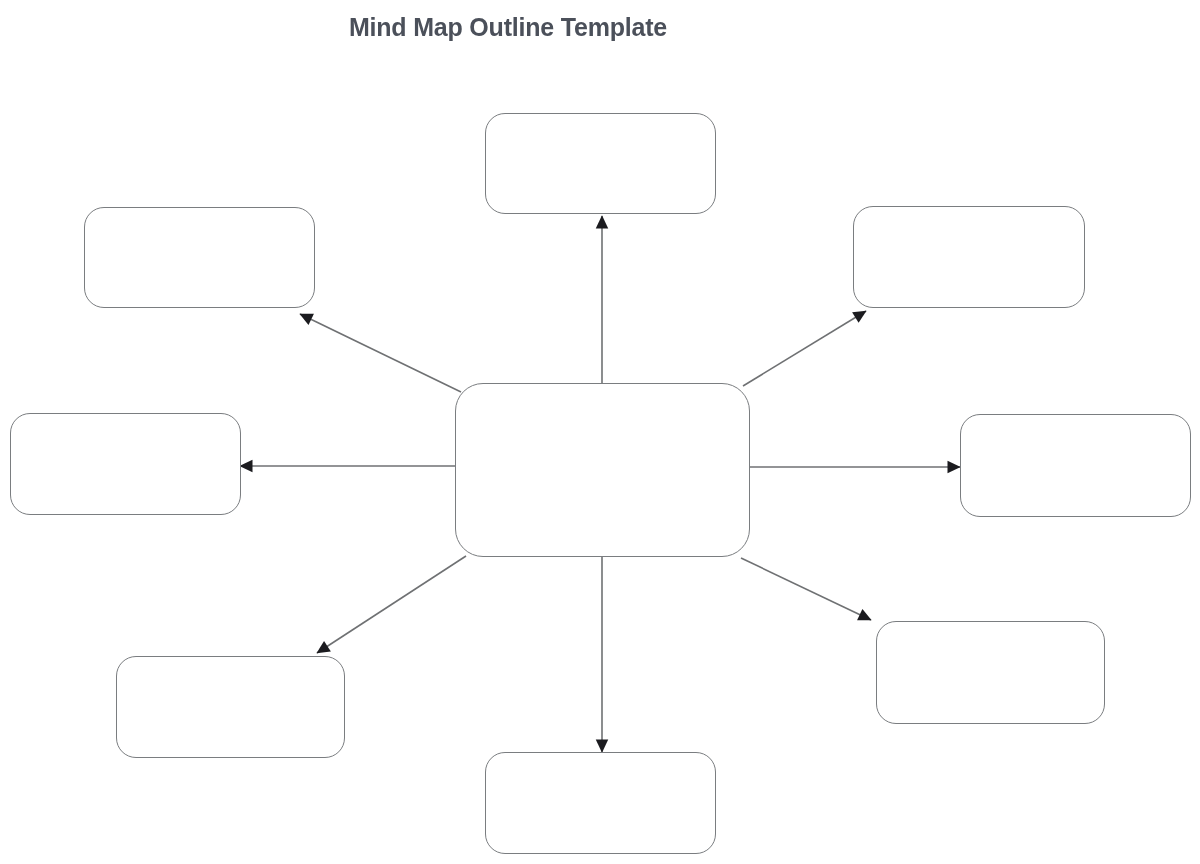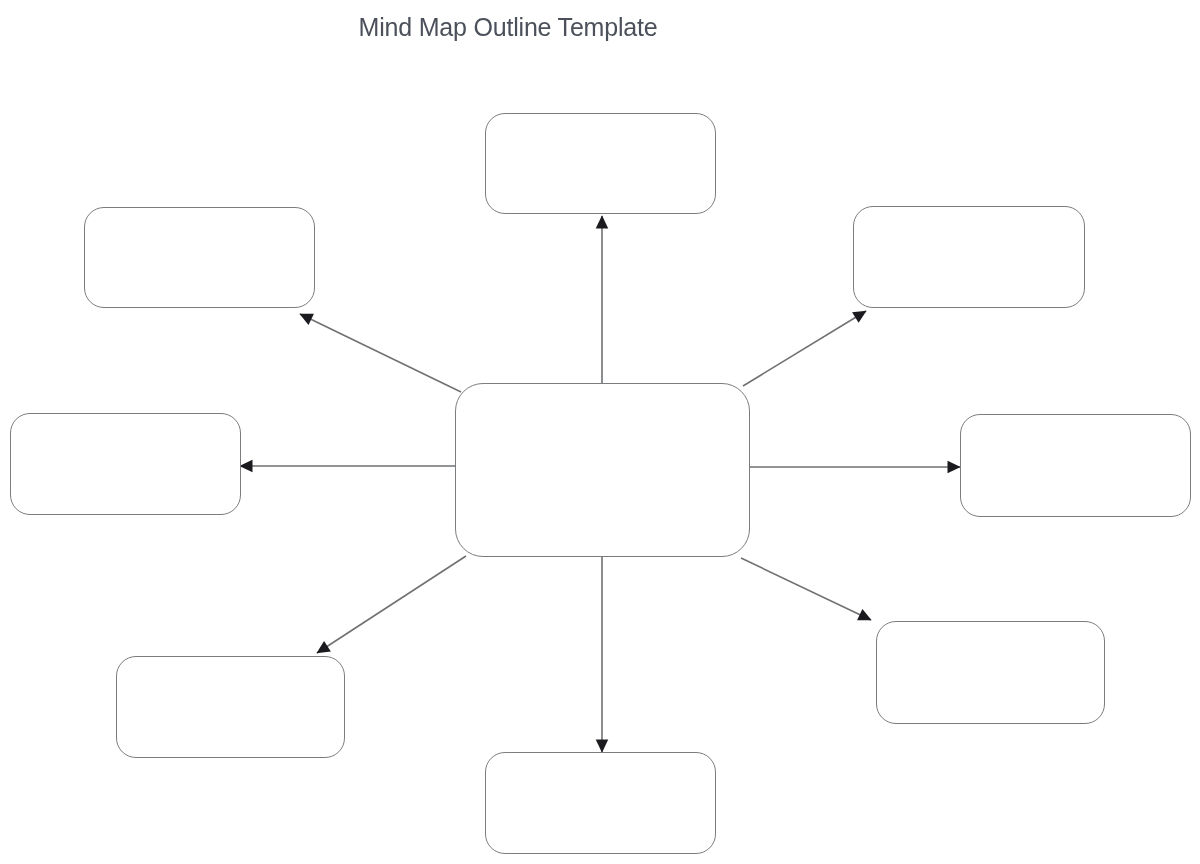--- a/index.html
+++ b/index.html
@@ -21,21 +21,21 @@
     background: #ffffff;
   }
   #diagram-title {
     position: absolute;
     left: 0;
     top: 11px;
     width: 1016px;
     text-align: center;
     font-family: "Liberation Sans", sans-serif;
     font-size: 25px;
-    font-weight: normal;
+    font-weight: bold;
     letter-spacing: -0.2px;
     color: #4b505a;
     line-height: 32px;
     white-space: nowrap;
   }
   #edge-layer {
     position: absolute;
     left: 0;
     top: 0;
     width: 1200px;

